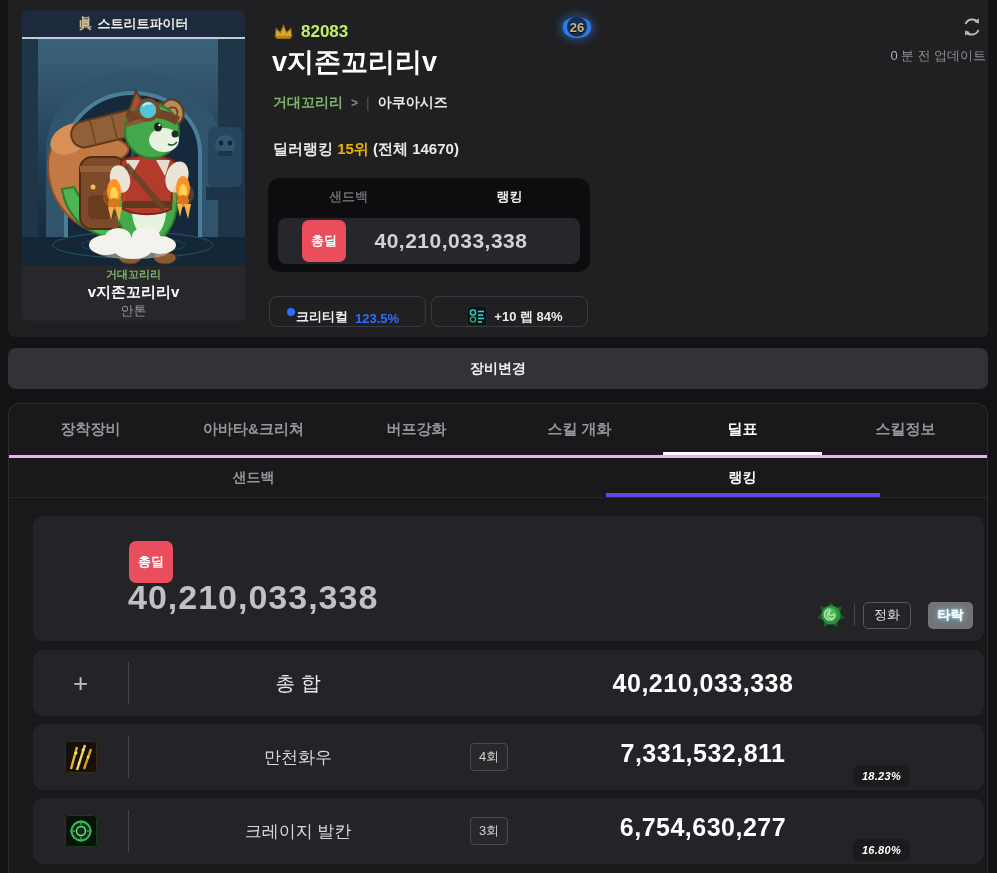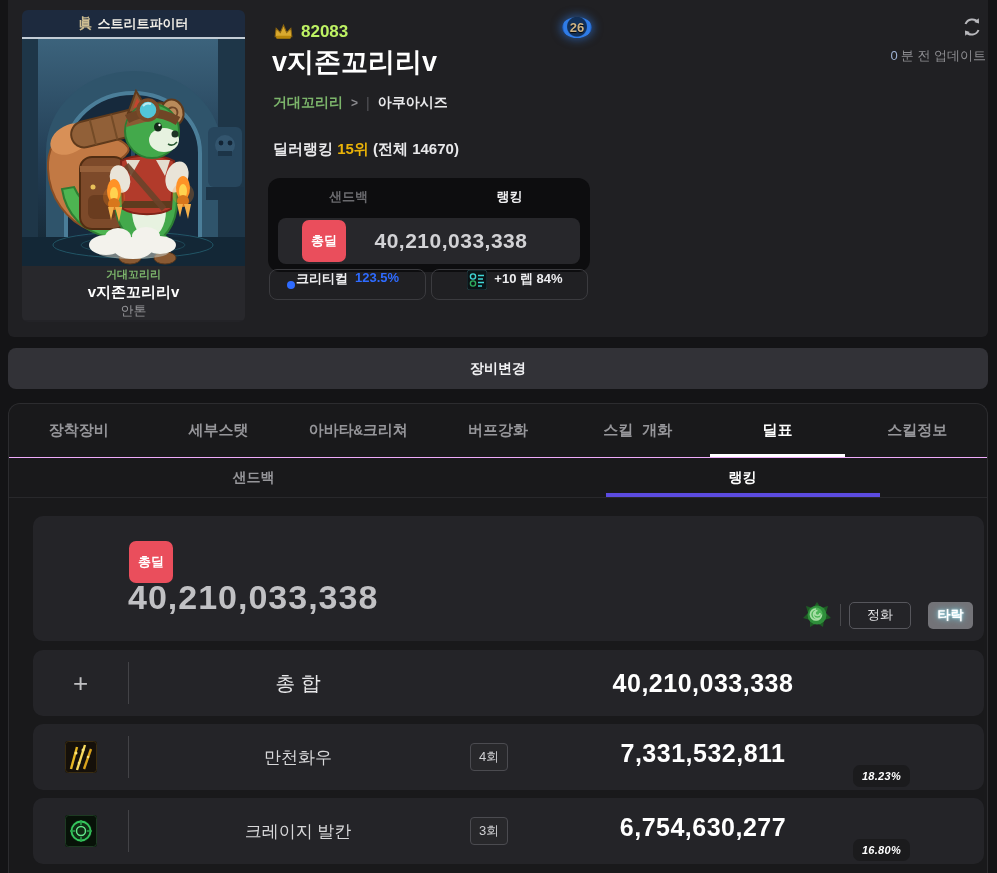--- a/index.html
+++ b/index.html
@@ -39,23 +39,23 @@
   .rbt-off { color:#6a6a6e; }
   .rbt-on  { color:#f2f2f4; }
   .rank-inner { position:absolute; left:10px; top:40px; width:302px; height:46px;
                 background:#27272b; border-radius:8px; display:flex; align-items:center;
                 padding:0 24px; }
   .pill { background:#ea4e5c; color:#fff; font-weight:bold; border-radius:7px;
           font-size:13px; padding:12px 9px; }
   .rank-inner .val { flex:1; text-align:center; color:#d2d2d5; font-size:21px;
                      font-weight:bold; letter-spacing:.5px; }
   
-  .buff-box { position:absolute; top:269px; width:157px; height:31px;
+  .buff-box { position:absolute; top:296px; width:157px; height:31px;
               border:1px solid #3b3b3f; border-radius:8px; display:flex;
-              align-items:flex-start; justify-content:center; gap:7px;
+              align-items:flex-end; justify-content:center; gap:7px;
               font-size:13px; font-weight:bold; color:#ededef; }
   .buff-box.b1 { left:261px; }
   .buff-box.b2 { left:423px;padding-left:11px; }
   .dot { width:8px; height:8px; border-radius:50%; background:#2e6bff;
          position:absolute; left:17px; top:11px; }
   .crit-val { color:#2e6bff; }
   
   .badge-26 { position:absolute; left:554px; top:17px; width:30px; height:21px; border-radius:50%;
     background:radial-gradient(circle at 50% 46%, #123059 0 50%, #2f7ce8 56% 70%, #1c4f9e 78%, rgba(47,124,232,.3) 88%, transparent 100%);
     box-shadow:0 0 8px 2px rgba(47,124,232,.5);
@@ -65,42 +65,42 @@
   .updated { position:absolute; right:2px; top:47px; font-size:13px; color:#8d8d91; }
   .updated .zero { color:#9db1d3; margin-right:3px; }
   
   .equip-btn { position:absolute; left:8px; top:348px; width:980px; height:41px;
                background:#323237; border:none; border-radius:8px; color:#f2f2f4;
                font-size:14px; font-weight:bold; font-family:inherit; cursor:pointer; }
   
   .panel-tabs { position:absolute; left:8px; top:403px; width:980px; height:470px;
                 background:#19191b; border:1px solid #2c2c2f; border-bottom:none;
                 border-radius:12px 12px 0 0; overflow:hidden; }
-  .tab-row { height:54px; display:flex; border-bottom:1px solid #f0abfc;font-family:Liberation Mono, monospace; }
+  .tab-row { height:54px; display:flex; border-bottom:3px solid #f0abfc; }
   .tab { flex:1; display:flex; align-items:center; justify-content:center;
          position:relative; font-size:15px; font-weight:bold; color:#96969a; cursor:pointer; }
   .tab.active { color:#fff; }
   .tab.active::after { content:""; position:absolute; left:2px; right:2px; bottom:0;
                        height:3px; background:#fff; }
   .subtab-row { height:40px; display:flex; border-bottom:1px solid #28282b; }
   .subtab { flex:1; display:flex; align-items:center; justify-content:center;
             position:relative; font-size:14px; font-weight:bold; color:#96969a; cursor:pointer; }
   .subtab.active { color:#fff; }
   .subtab.active::after { content:""; position:absolute; left:50%; transform:translateX(-50%);
                           bottom:0; width:274px; height:4px; background:#5b4be0; }
   .content { position:relative; padding:18px 0 0 24px; }
   .dmg-card { position:relative; width:951px; height:125px; background:#242428;
               border-radius:10px; margin-bottom:9px; }
   .dmg-card .pill { position:absolute; left:96px; top:25px; }
   .dmg-val { position:absolute; left:95px; top:62px; font-size:34px; font-weight:bold;
              color:#c1c1c4; letter-spacing:1px; }
   .dmg-controls { position:absolute; right:11px; bottom:11px; display:flex;
                   align-items:center; }
   .vdiv { width:1px; height:22px; background:#48484c; margin:0 8px; }
-  .btn-outline { width:62px; height:27px; background:transparent; border:1px solid #56565c;
+  .btn-outline { width:48px; height:27px; background:transparent; border:1px solid #56565c;
                  border-radius:5px; color:#e4e4e6; font-size:13px; font-family:inherit; cursor:pointer; }
   .btn-solid { width:45px; height:27px; margin-left:17px; background:#737378; border:none;
                border-radius:5px; color:#fff; font-size:13px; font-weight:bold; font-family:inherit;
                text-shadow:0 0 6px #6ee7ff, 0 0 2px #fff; cursor:pointer; }
   
   .srow { position:relative; width:951px; height:66px; background:#242428;
           border-radius:10px; margin-bottom:8px; }
   .srow .cell-left { position:absolute; left:0; top:0; width:95px; height:100%;
                      display:flex; align-items:center; justify-content:center; }
   .srow .divider { position:absolute; left:95px; top:12px; bottom:12px; width:1px; background:#434347; }
@@ -284,21 +284,20 @@
   <div class="updated">
     <span class="zero">0</span><span>분 전 업데이트</span>
   </div>
 </div>
 
 <button class="equip-btn">장비변경</button>
 
 <div class="panel-tabs">
   <div class="tab-row">
     <div class="tab">장착장비</div>
-    <div class="tab">세부스탯</div>
     <div class="tab">아바타&amp;크리쳐</div>
     <div class="tab">버프강화</div>
     <div class="tab">스킬 개화</div>
     <div class="tab active">딜표</div>
     <div class="tab">스킬정보</div>
   </div>
   <div class="subtab-row">
     <div class="subtab">샌드백</div>
     <div class="subtab active">랭킹</div>
   </div>

